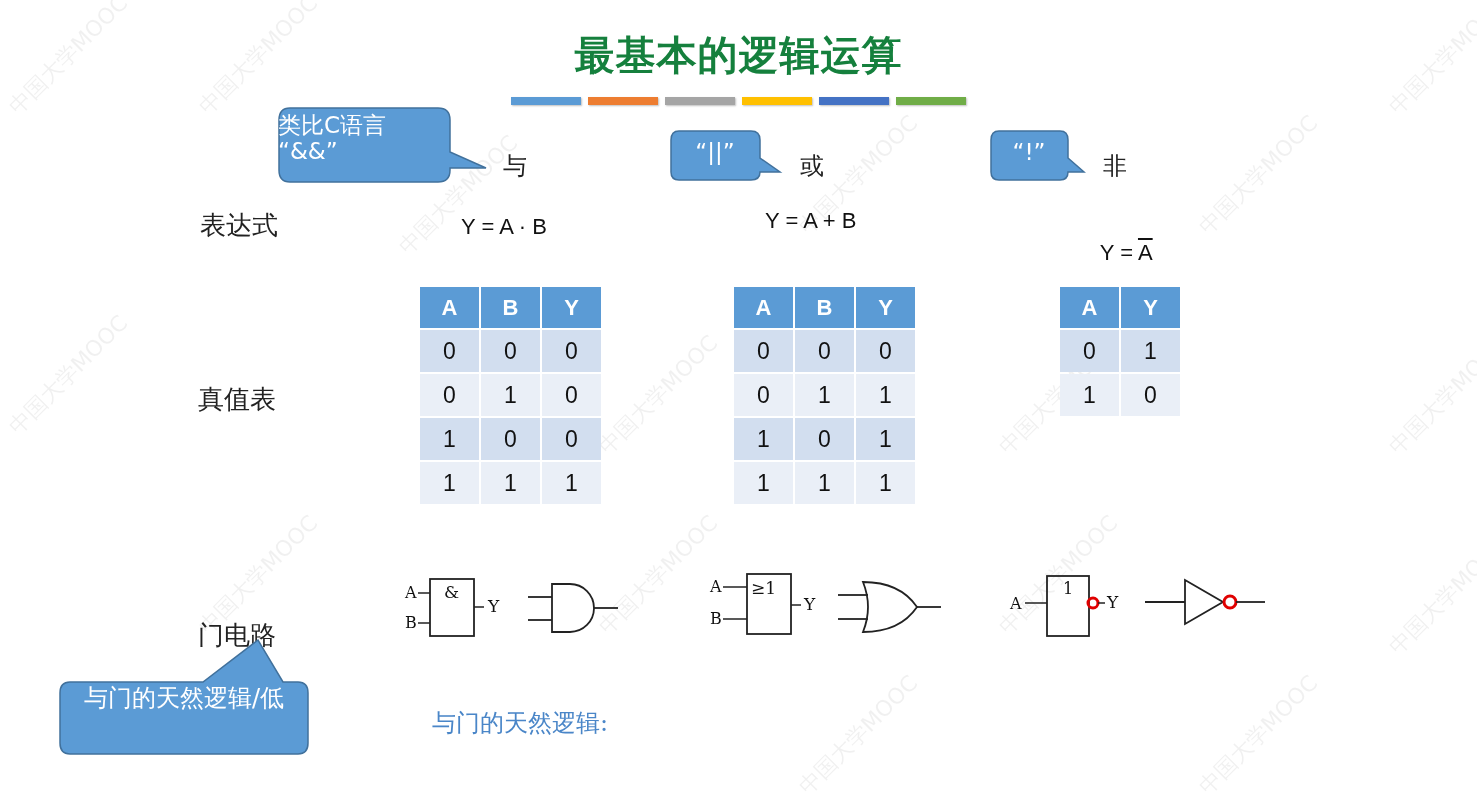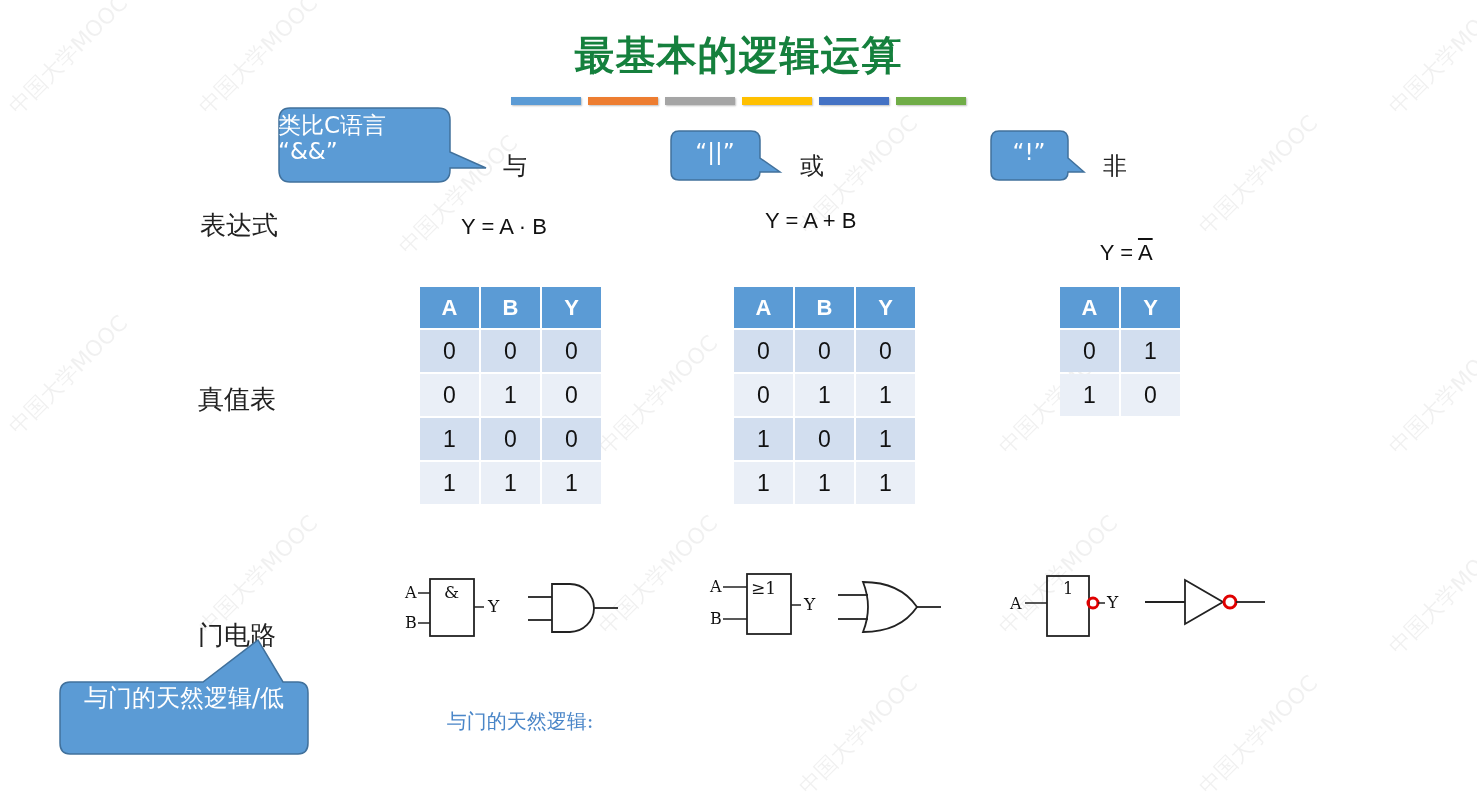--- a/index.html
+++ b/index.html
@@ -41,21 +41,21 @@
   }
   table.tt td {
     font-family: "Liberation Sans", sans-serif; font-size: 23px; color: #111;
     width: 59px; height: 42px; padding: 0; text-align: center;
   }
   table.tt tr.odd td { background: #d2deef; }
   table.tt tr.even td { background: #eaeff7; }
 
   .note {
     font-family: "DejaVu Serif", "Liberation Serif", serif;
-    font-size: 20px; color: #4a86c8; text-align: center; line-height: 1.3;
+    font-size: 24px; color: #4a86c8; text-align: center; line-height: 1.3;
   }
   .watermark {
     position: absolute; color: rgba(0,0,0,0.06); font-size: 22px;
     transform: rotate(-45deg); pointer-events: none; white-space: nowrap;
     font-family: "DejaVu Sans", sans-serif;
   }
 </style>
 </head>
 <body>
 

